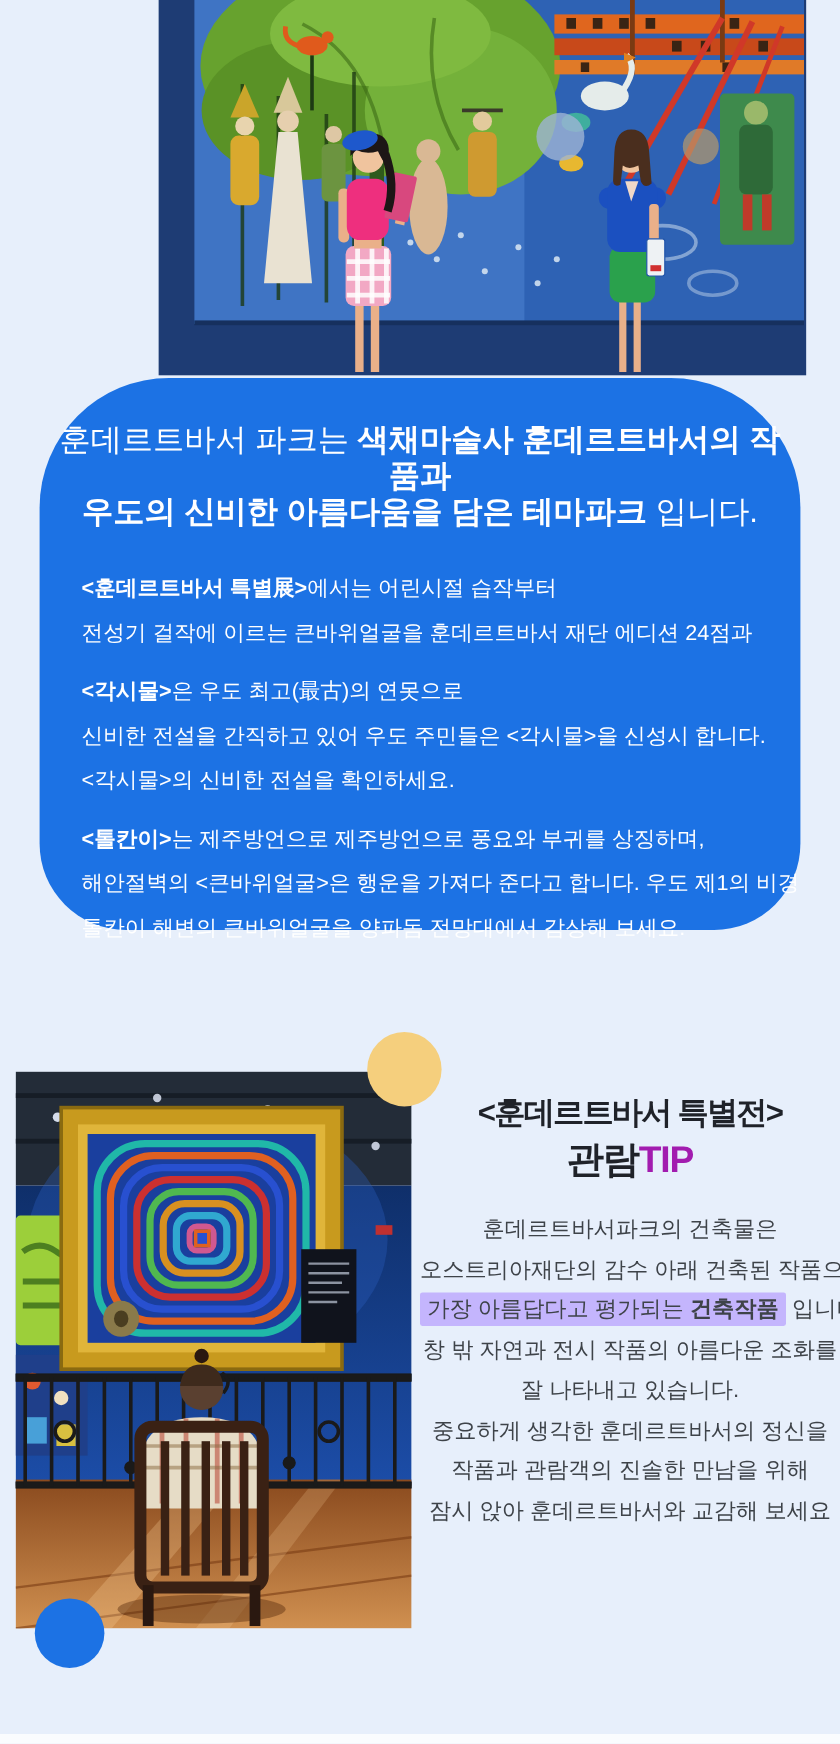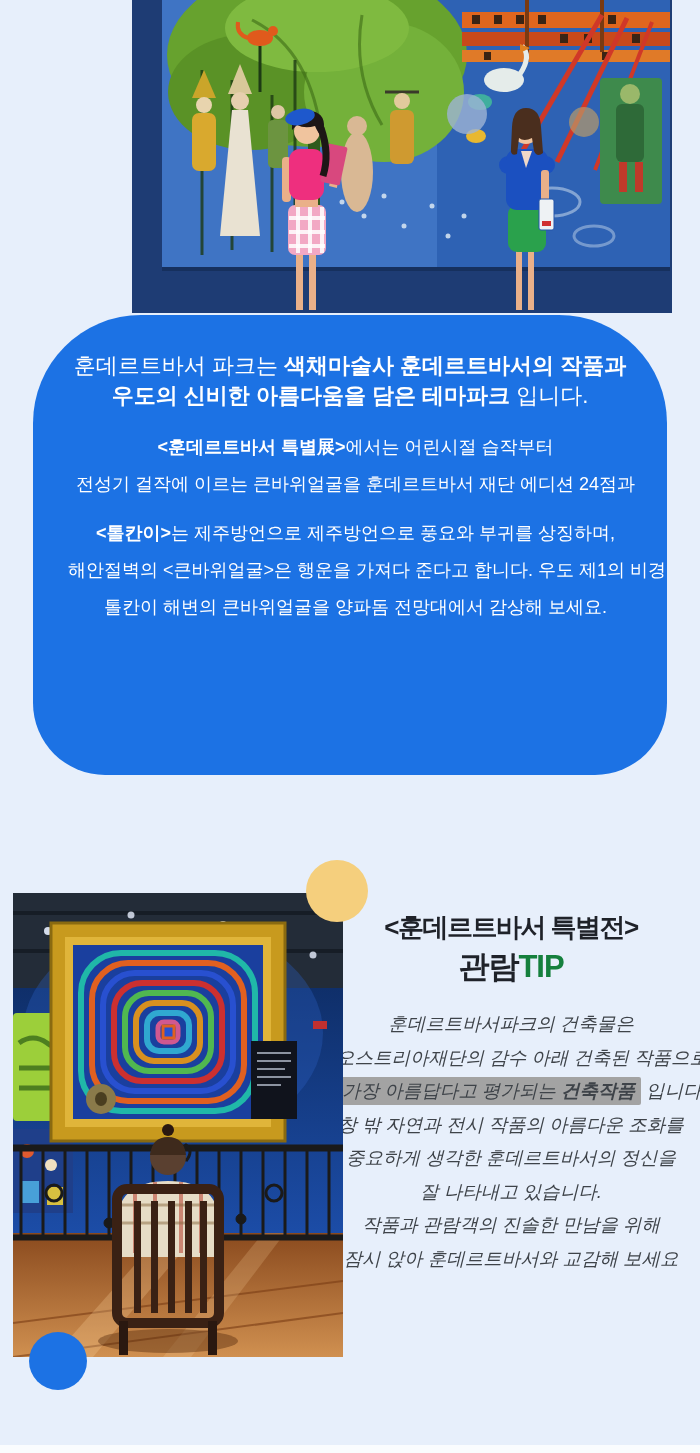--- a/index.html
+++ b/index.html
@@ -6,42 +6,42 @@
   .page{position:relative;width:700px;height:1453px;background:#e7effb;overflow:hidden;
         font-family:"Liberation Sans","DejaVu Sans",sans-serif;}
 
   
   .hero-photo{position:absolute;left:132px;top:0;width:540px;height:313px;z-index:1;}
   .hero-photo svg{display:block;}
 
   
   .intro-card{position:absolute;left:33px;top:315px;width:634px;height:460px;
               background:#1c72e4;border-radius:108px 108px 72px 72px;color:#fff;z-index:0;}
-  .intro-title{margin:36px 6px 0;text-align:center;font-size:22px;line-height:30px;font-weight:400;}
+  .intro-title{margin:36px 6px 0;text-align:center;font-size:26px;line-height:30px;font-weight:400;}
   .intro-title b{font-weight:700;}
   .intro-title .line{display:block;}
-  .intro-body{margin:18px 24px 0 35px;font-size:18px;line-height:37px;font-weight:400;text-align:center;}
+  .intro-body{margin:31px 24px 0 35px;font-size:18px;line-height:37px;font-weight:400;}
   .intro-body p{margin:0 0 12px;white-space:nowrap;}
   .intro-body b{font-weight:700;}
 
   
   .yellow-circle{position:absolute;left:306px;top:860px;width:62px;height:62px;border-radius:50%;
                  background:#f5cf7d;z-index:4;}
   .gallery-photo{position:absolute;left:13px;top:893px;width:330px;height:464px;z-index:3;}
   .gallery-photo svg{display:block;}
   .blue-circle{position:absolute;left:29px;top:1332px;width:58px;height:58px;border-radius:50%;
                background:#1c72e4;z-index:4;}
-  .tip-text{position:absolute;left:336px;top:912px;width:350px;text-align:center;z-index:2;}
+  .tip-text{position:absolute;left:350px;top:912px;width:350px;text-align:center;z-index:2;}
   .tip-title{margin:0;font-size:26px;line-height:30px;font-weight:800;letter-spacing:-1.5px;color:#1f2229;}
   .tip-subtitle{margin-top:7px;font-size:31px;line-height:36px;font-weight:800;letter-spacing:-1px;color:#1f2229;}
-  .tip-subtitle .blue{color:#15803d;}
+  .tip-subtitle .blue{color:#a21caf;}
   .tip-body{margin-top:22px;font-size:18.5px;line-height:33.5px;color:#3e4349;}
-  .tip-body p{margin:0;white-space:nowrap;font-style:italic;}
+  .tip-body p{margin:0;white-space:nowrap;}
   .tip-body b{font-weight:700;}
-  .tip-body mark{background:#a3a3a3;color:inherit;padding:3px 6px 4px;border-radius:2px;}
+  .tip-body mark{background:#c4b5fd;color:inherit;padding:3px 6px 4px;border-radius:2px;}
 
   .bottom-strip{position:absolute;left:0;bottom:0;width:700px;height:8px;background:#fafcfe;}
 </style>
 </head>
 <body>
 
 <div class="page">
 
   <div class="hero-photo">
     <svg width="540" height="313" viewBox="0 0 540 313">
@@ -162,20 +162,25 @@
 
   <section class="intro-card">
     <h2 class="intro-title">
       <span class="line"><span>훈데르트바서 파크는 </span><b>색채마술사 훈데르트바서의 작품과</b></span>
       <span class="line"><b>우도의 신비한 아름다움을 담은 테마파크</b><span> 입니다.</span></span>
     </h2>
     <div class="intro-body">
       <p>
         <b>&lt;훈데르트바서 특별展&gt;</b><span>에서는 어린시절 습작부터</span><br>
         <span>전성기 걸작에 이르는 큰바위얼굴을 훈데르트바서 재단 에디션 24점과</span><br>
+      </p>
+      <p>
+        <b>&lt;각시물&gt;</b><span>은 우도 최고(最古)의 연못으로</span><br>
+        <span>신비한 전설을 간직하고 있어 우도 주민들은 &lt;각시물&gt;을 신성시 합니다.</span><br>
+        <span>&lt;각시물&gt;의 신비한 전설을 확인하세요.</span>
       </p>
       <p>
         <b>&lt;톨칸이&gt;</b><span>는 제주방언으로 제주방언으로 풍요와 부귀를 상징하며,</span><br>
         <span>해안절벽의 &lt;큰바위얼굴&gt;은 행운을 가져다 준다고 합니다. 우도 제1의 비경</span><br>
         <span>톨칸이 해변의 큰바위얼굴을 양파돔 전망대에서 감상해 보세요.</span>
       </p>
     </div>
   </section>
 
   <span class="yellow-circle"></span>
@@ -284,21 +289,21 @@
   <span class="blue-circle"></span>
 
   <div class="tip-text">
     <h3 class="tip-title">&lt;훈데르트바서 특별전&gt;</h3>
     <div class="tip-subtitle"><span>관람</span><span class="blue">TIP</span></div>
     <div class="tip-body">
       <p>훈데르트바서파크의 건축물은</p>
       <p>오스트리아재단의 감수 아래 건축된 작품으로</p>
       <p><mark><span>가장 아름답다고 평가되는 </span><b>건축작품</b></mark><span> 입니다.</span></p>
       <p>창 밖 자연과 전시 작품의 아름다운 조화를</p>
+      <p>잘 나타내고 있습니다.</p>
       <p>중요하게 생각한 훈데르트바서의 정신을</p>
-      <p>잘 나타내고 있습니다.</p>
       <p>작품과 관람객의 진솔한 만남을 위해</p>
       <p>잠시 앉아 훈데르트바서와 교감해 보세요</p>
     </div>
   </div>
 
   <div class="bottom-strip"></div>
 </div>
 
 </body></html>

